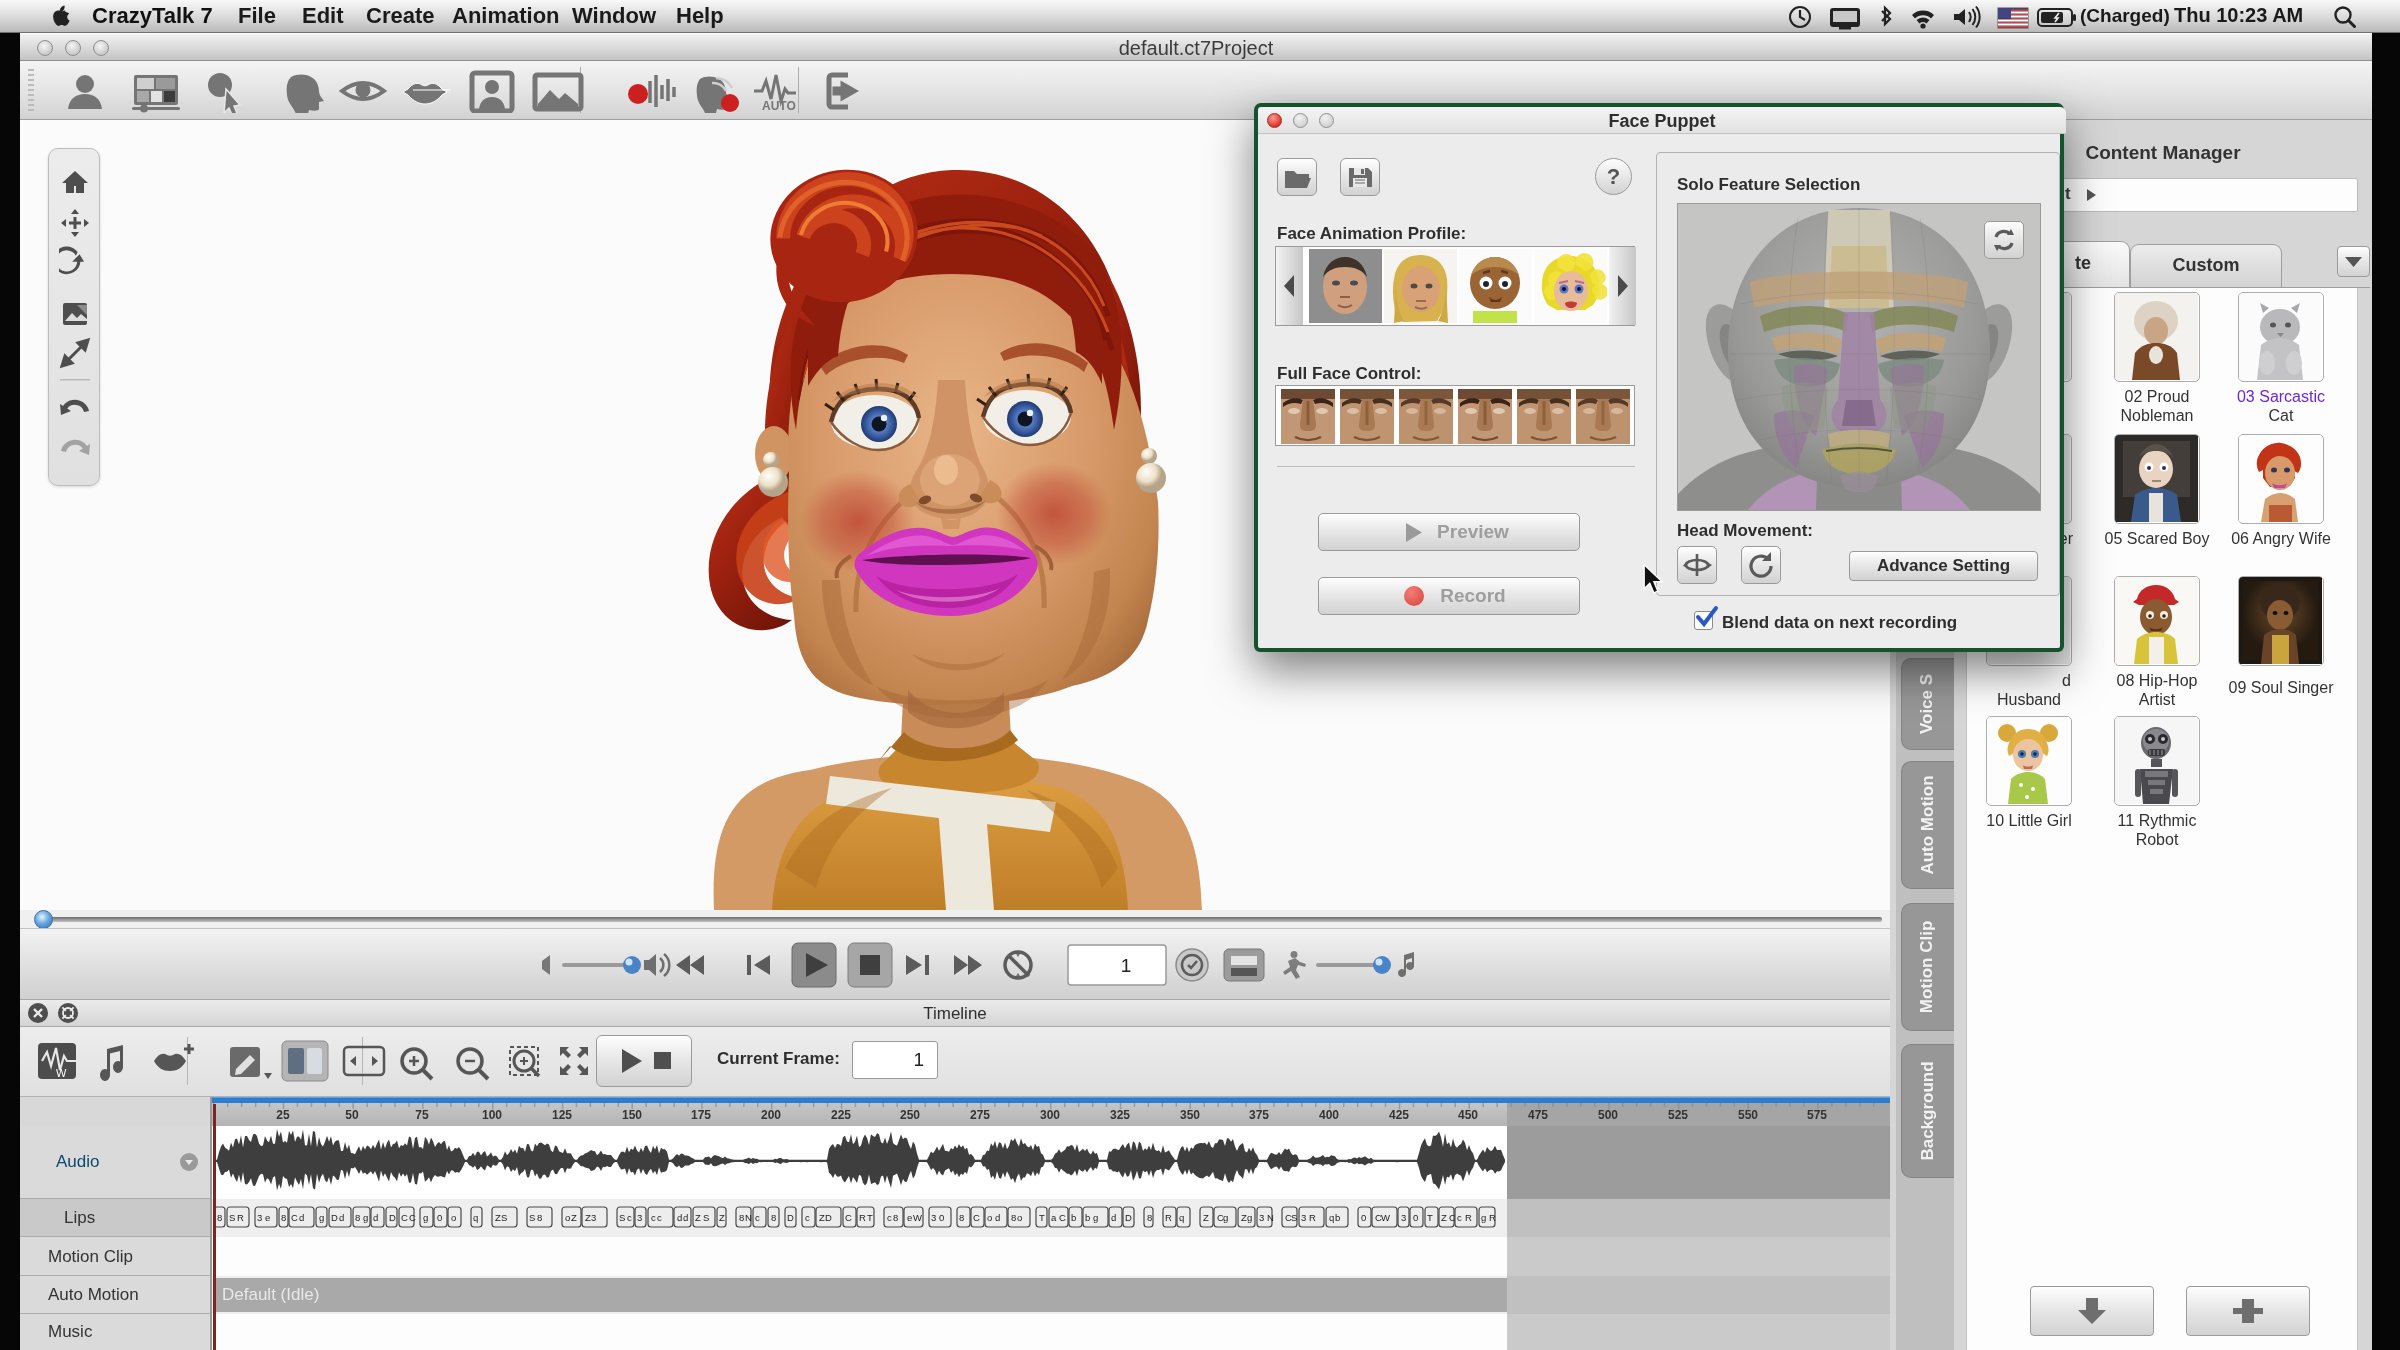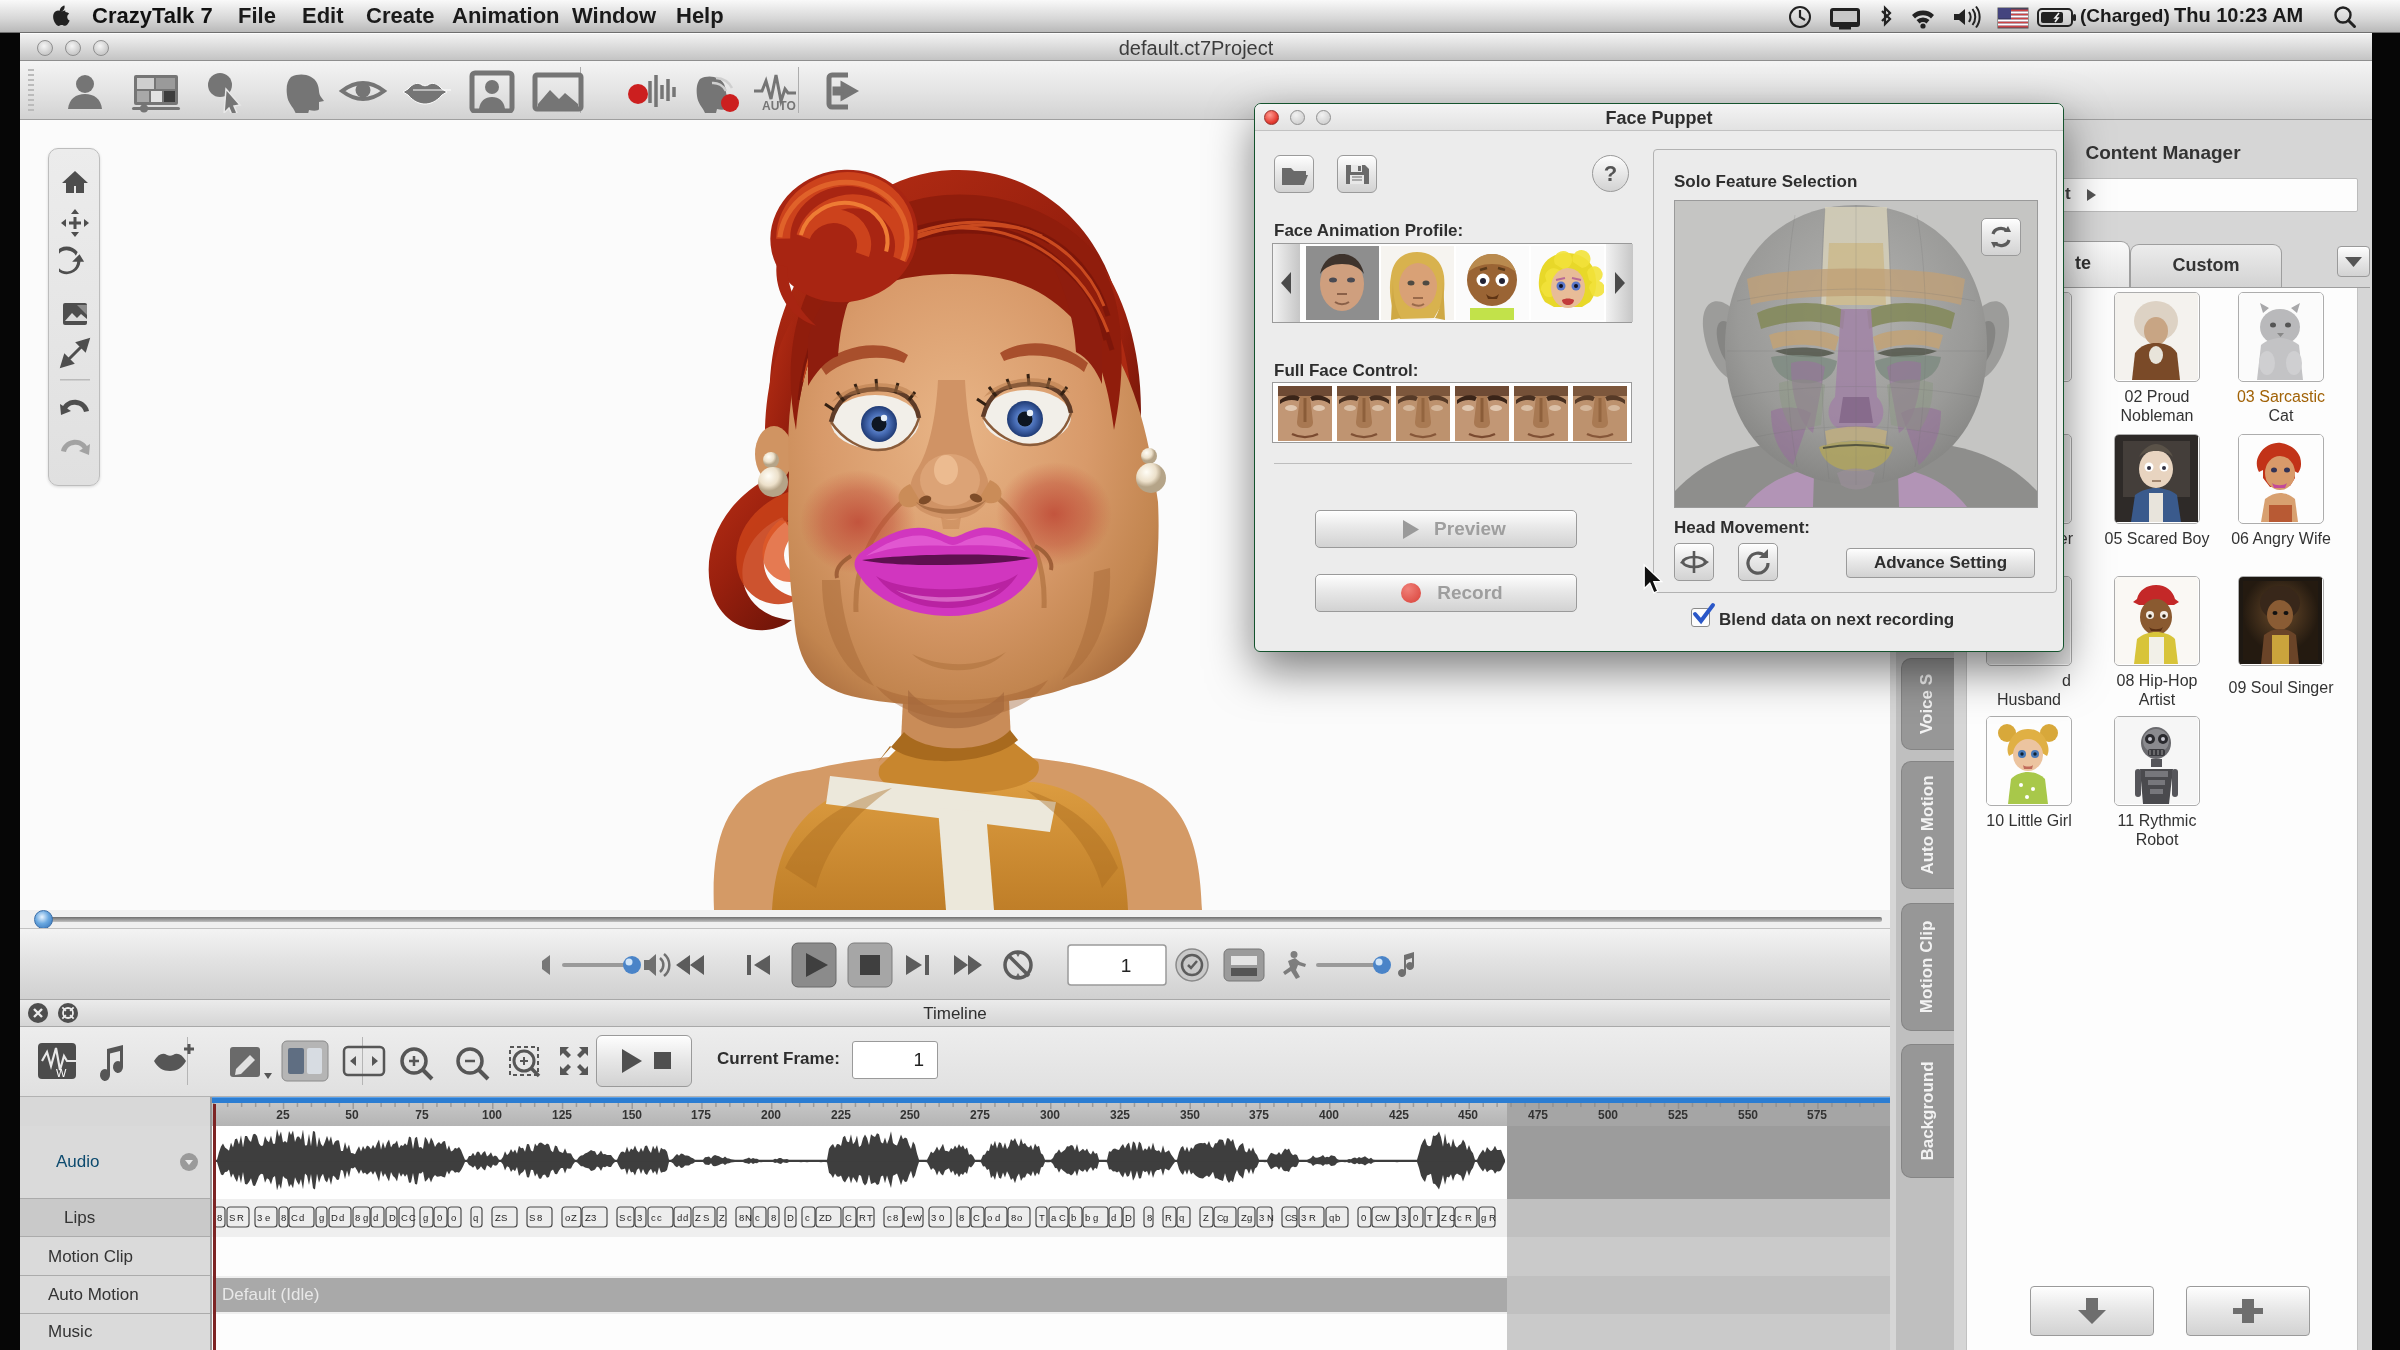--- a/index.html
+++ b/index.html
@@ -858,21 +858,21 @@
             <rect width="83" height="87" fill="#fbfbfb"></rect>
             <ellipse cx="41" cy="34" rx="20" ry="18" fill="#b9b9bb"></ellipse>
             <path d="M24 20l-3-10 9 5zM58 20l3-10-9 5z" fill="#a8a8aa"></path>
             <ellipse cx="34" cy="32" rx="3" ry="2.5" fill="#555"></ellipse>
             <ellipse cx="49" cy="32" rx="3" ry="2.5" fill="#555"></ellipse>
             <path d="M38 40h7l-3.5 4z" fill="#888"></path>
             <path d="M22 52c6-5 13-7 19-7s13 2 19 7l4 35H18z" fill="#c3c3c5"></path>
             <ellipse cx="28" cy="70" rx="8" ry="12" fill="#cfcfd1"></ellipse>
             <ellipse cx="55" cy="70" rx="8" ry="12" fill="#cfcfd1"></ellipse>
           </svg></div>
-        <div class="abs" style="left:241px;top:100px;width:146px;text-align:center;font-size:16px;color:#a16207">03 Sarcastic</div>
+        <div class="abs" style="left:241px;top:100px;width:146px;text-align:center;font-size:16px;color:#6d28d9">03 Sarcastic</div>
         <div class="abs" style="left:241px;top:119px;width:146px;text-align:center;font-size:16px;color:#333">Cat</div>
         <div class="abs" style="left:19px;top:146px;width:86px;height:90px;background:#fff;border:1.5px solid #adadad;border-radius:5px;overflow:hidden"><svg width="83" height="87" viewBox="0 0 83 87">
             <rect width="83" height="87" fill="#e8e8e8"></rect>
           </svg></div>
         <div class="abs" style="left:-14px;top:242px;width:120px;text-align:right;font-size:16px;color:#333">ter</div>
         <div class="abs" style="left:147px;top:146px;width:86px;height:90px;background:#fff;border:1.5px solid #adadad;border-radius:5px;overflow:hidden"><svg width="83" height="87" viewBox="0 0 83 87">
             <rect width="83" height="87" fill="#2e2a28"></rect>
             <rect x="8" y="6" width="67" height="56" fill="#443e3a"></rect>
             <ellipse cx="41" cy="34" rx="17" ry="19" fill="#e8d4c0"></ellipse>
             <path d="M24 22c4-9 12-13 17-13s14 4 17 13c-4-4-10-6-17-6s-13 2-17 6z" fill="#5a5248"></path>
@@ -991,21 +991,21 @@
     </div>
     <div class="abs" style="left:1901px;top:903px;width:53px;height:128px;background:#979797;border-radius:10px 0 0 10px;border:1px solid #858585;border-right:none"></div>
 <div class="abs" style="left:1901px;top:903px;width:53px;height:128px;display:flex;align-items:center;justify-content:center">
       <span style="transform:rotate(-90deg);white-space:nowrap;font-size:17px;font-weight:bold;color:#f2f2f2">Motion Clip</span>
     </div>
     <div class="abs" style="left:1901px;top:1044px;width:53px;height:134px;background:#979797;border-radius:10px 0 0 10px;border:1px solid #858585;border-right:none"></div>
 <div class="abs" style="left:1901px;top:1044px;width:53px;height:134px;display:flex;align-items:center;justify-content:center">
       <span style="transform:rotate(-90deg);white-space:nowrap;font-size:17px;font-weight:bold;color:#f2f2f2">Background</span>
     </div>
 
-<div class="abs" style="left:1254px;top:103px;width:810px;height:549px;background:#ececec;border:1px solid #14532d;border-radius:7px 7px 6px 6px;box-shadow:0 18px 45px rgba(0,0,0,0.5)">
+<div class="abs" style="left:1254px;top:103px;width:810px;height:549px;background:#ececec;border:4px solid #14532d;border-radius:7px 7px 6px 6px;box-shadow:0 18px 45px rgba(0,0,0,0.5)">
  <div class="abs" style="left:0;top:0;width:808px;height:27px;background:linear-gradient(#f4f4f4,#e2e2e2);border-bottom:1px solid #c2c2c2;border-radius:6px 6px 0 0"></div>
  <div class="abs" style="left:9px;top:6px;width:15px;height:15px;border-radius:50%;background:radial-gradient(circle at 5px 4px,#ff9a90,#e33a30 65%,#b02020);border:1px solid #98302a"></div>
  <div class="abs" style="left:35px;top:6px;width:15px;height:15px;border-radius:50%;background:radial-gradient(circle at 5px 4px,#f2f2f2,#c6c6c6);border:1px solid #909090"></div>
  <div class="abs" style="left:61px;top:6px;width:15px;height:15px;border-radius:50%;background:radial-gradient(circle at 5px 4px,#f2f2f2,#c6c6c6);border:1px solid #909090"></div>
  <div class="abs" style="left:0;top:4px;width:808px;text-align:center;font-size:18px;font-weight:bold;color:#2e2e2e">Face Puppet</div>
 
  <div class="abs btn" style="left:19px;top:51px;width:40px;height:38px"></div>
  <svg class="abs" style="left:19px;top:51px" width="40" height="38">
         <path d="M8 13h9l3 3h12v4H12l-4 10zM8 30l4-10h22l-4 10z" fill="#6a6a6a"></path>
       </svg>

